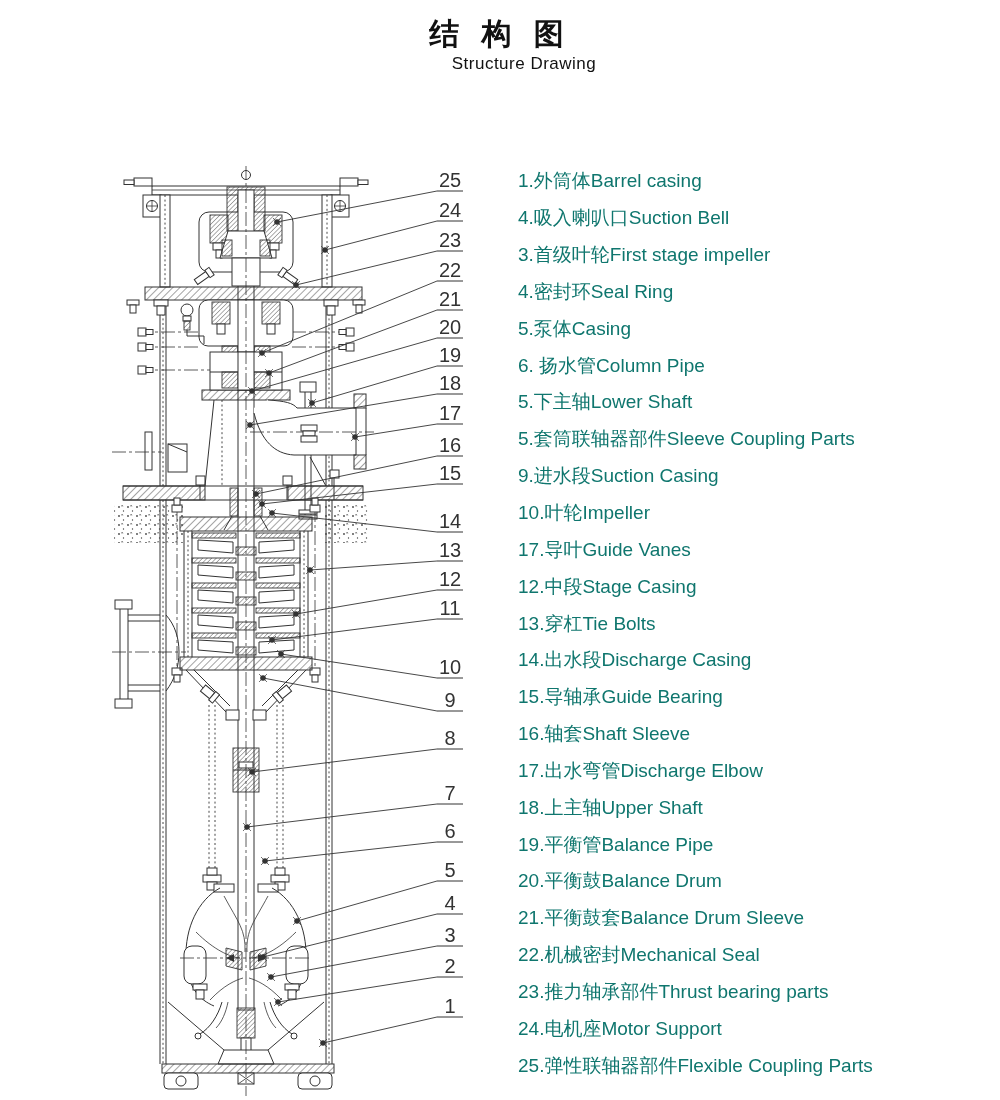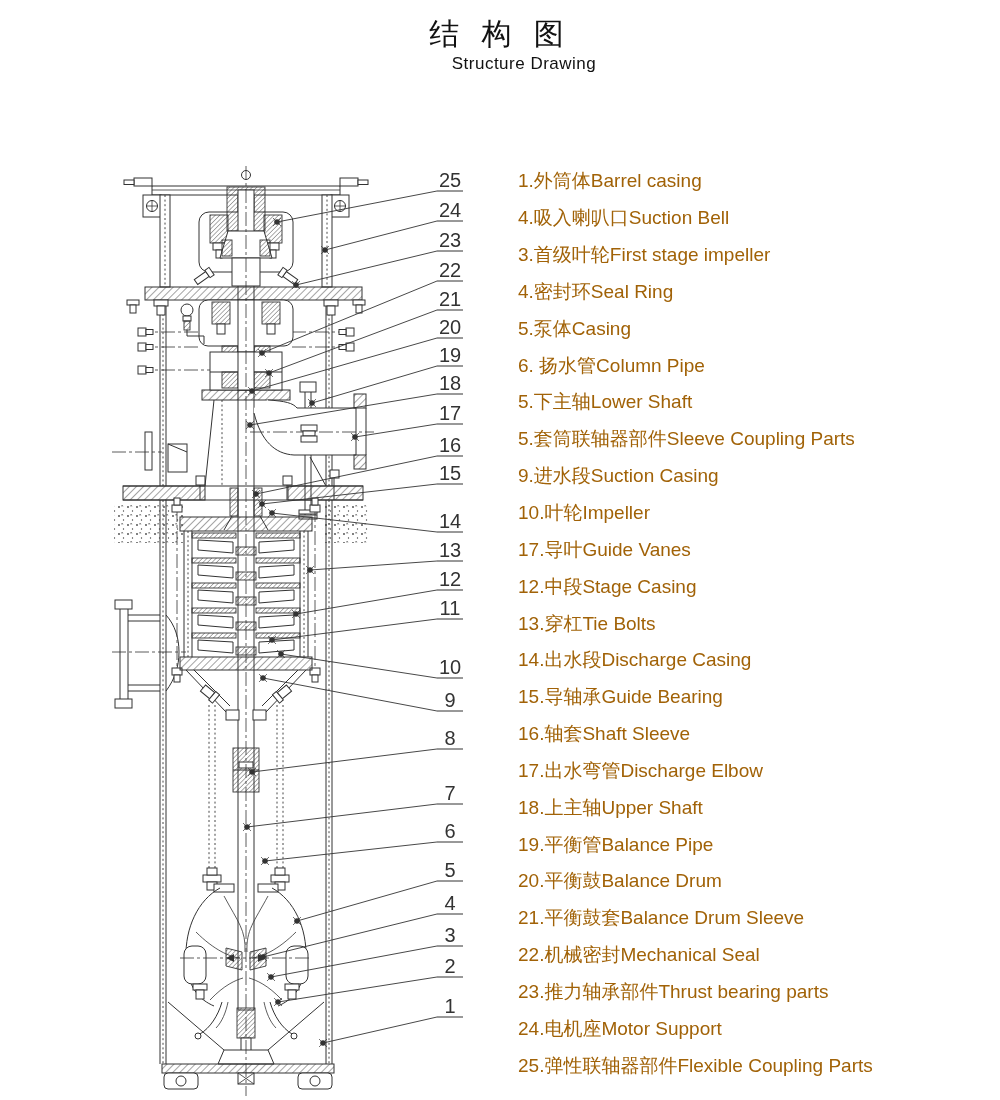--- a/index.html
+++ b/index.html
@@ -1,24 +1,24 @@
 <!DOCTYPE html>
 <html><head>
 <meta charset="utf-8">
 <style>
   html,body{margin:0;padding:0;background:#fff;}
   .page{position:relative;width:1000px;height:1100px;background:#fff;overflow:hidden;
         font-family:"Liberation Sans",sans-serif;color:#1a1a1a;}
   .title{position:absolute;top:14px;left:0;width:100%;text-align:center;
-         font-size:30px;font-weight:normal;letter-spacing:7px;color:#111;}
+         font-size:30px;font-weight:bold;letter-spacing:7px;color:#111;}
   .subtitle{position:absolute;top:54px;left:0;width:100%;text-align:center;
             font-size:17px;color:#111;letter-spacing:0.5px;margin-left:24px;}
   .parts{position:absolute;left:518px;top:163px;width:470px;}
   .parts .item{height:36.85px;display:flex;align-items:center;
-               font-size:19px;white-space:nowrap;color:#a16207;}
+               font-size:19px;white-space:nowrap;color:#0f766e;}
   svg .ln{stroke:#333;fill:none;stroke-width:1;}
   svg .th{stroke:#333;fill:none;stroke-width:0.8;}
   svg .cl{stroke:#333;fill:none;stroke-width:0.8;stroke-dasharray:14 3 3 3;}
   svg .dt{stroke:#333;fill:none;stroke-width:0.9;stroke-dasharray:2 2.6;}
   svg .hz{fill:url(#h1);stroke:#333;stroke-width:1;}
   svg .hf{fill:url(#h2);stroke:#333;stroke-width:0.9;}
   svg .wf{fill:#fff;stroke:#333;stroke-width:1;}
   svg .wn{fill:#fff;stroke:none;}
   svg .dot{fill:#333;stroke:none;}
   svg text.callout-num{font-family:"Liberation Sans",sans-serif;font-size:20px;fill:#333;}

